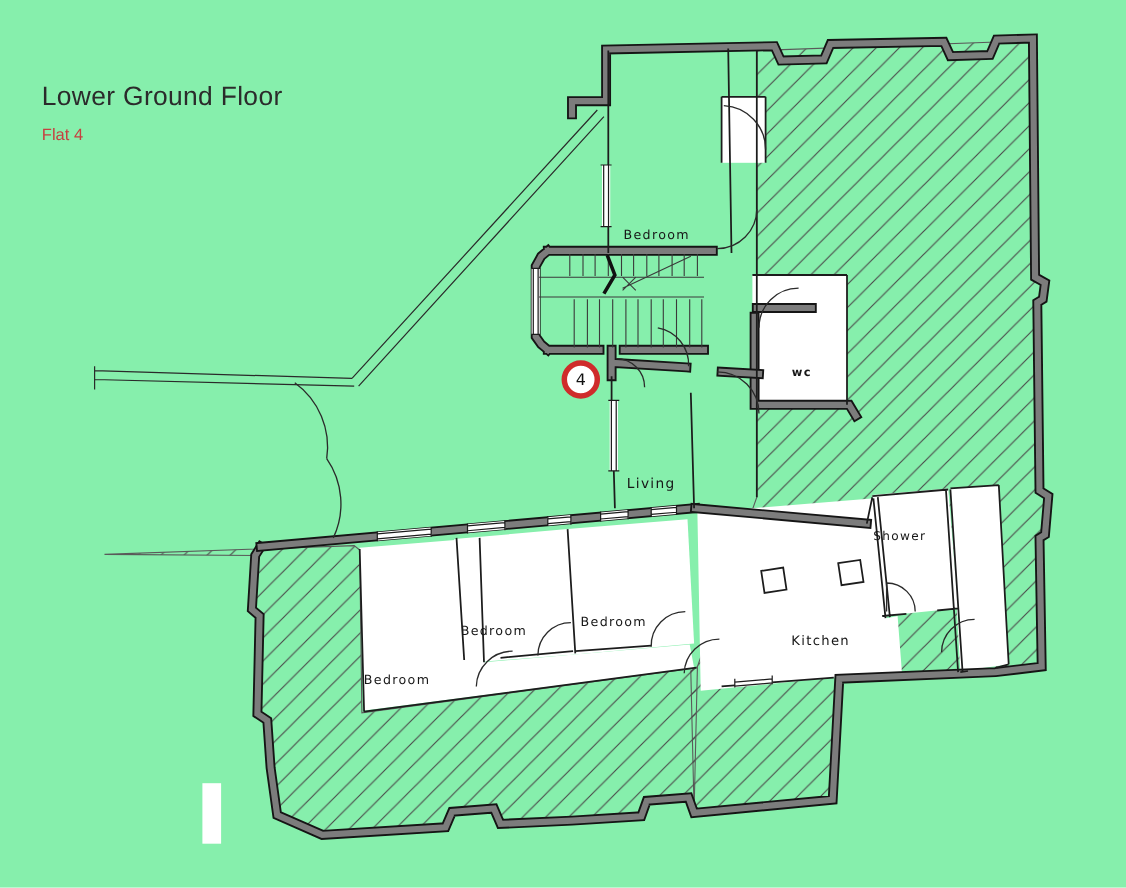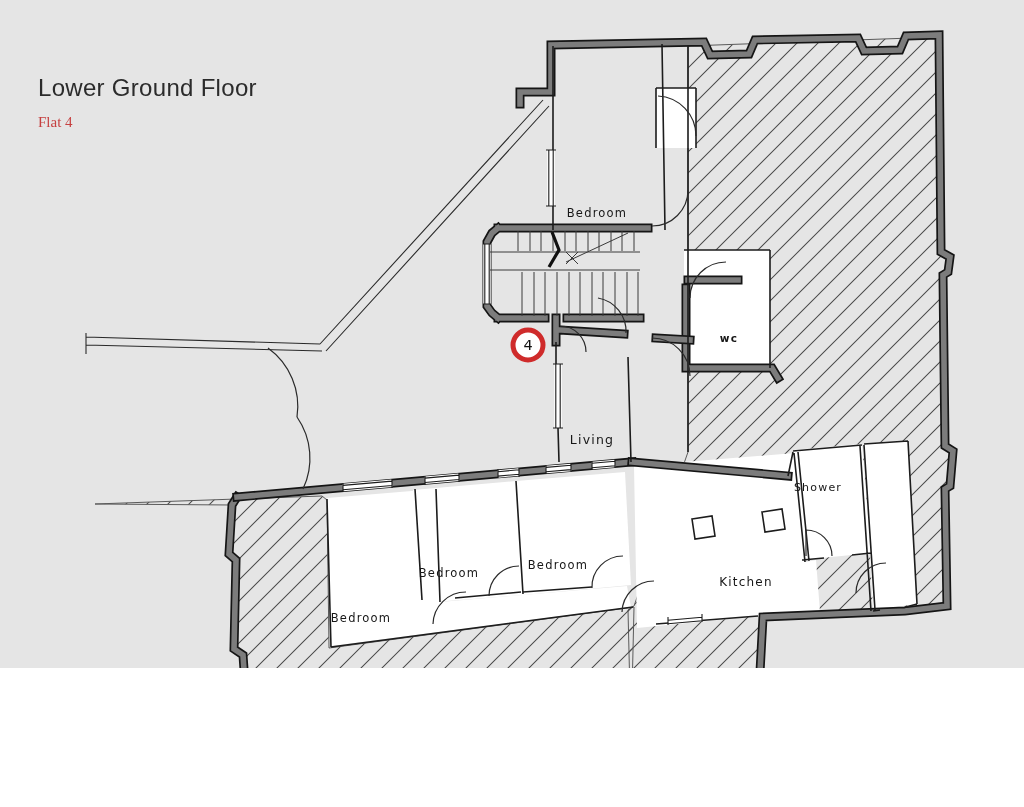--- a/index.html
+++ b/index.html
@@ -1,19 +1,19 @@
 <!DOCTYPE html>
 <html><head>
 <meta charset="utf-8">
 <style>
   html,body{margin:0;padding:0;background:#ffffff;}
-  .page{position:relative;width:1024px;height:668px;background:#e5e5e5;overflow:hidden;
+  .page{position:relative;width:1024px;height:807px;background:#86efac;overflow:hidden;
         font-family:"Liberation Sans",sans-serif;}
   .hdr-title{position:absolute;left:38px;top:74px;font-size:24px;color:#2b2b2b;letter-spacing:.3px;}
-  .hdr-sub{position:absolute;left:38px;top:114px;font-size:15px;color:#c64040;font-family:Liberation Serif, serif;}
+  .hdr-sub{position:absolute;left:38px;top:114px;font-size:15px;color:#c64040;}
   svg{position:absolute;left:0;top:0;}
   .wb{stroke:#151515;stroke-width:9;fill:none;stroke-linejoin:miter;stroke-linecap:square;}
   .wg{stroke:#7c7c7c;stroke-width:5.6;fill:none;stroke-linejoin:miter;stroke-linecap:square;}
   .tw{stroke:#1c1c1c;stroke-width:1.6;fill:none;}
   .twl{stroke:#2a2a2a;stroke-width:1.1;fill:none;}
   .arc{stroke:#2a2a2a;stroke-width:1.2;fill:none;}
   .hatchpoly{fill:url(#hatch);stroke:#5a5a5a;stroke-width:1;}
   .white{fill:#ffffff;stroke:none;}
   .win{stroke:#1c1c1c;stroke-width:1.1;fill:none;}
   .wwhite{stroke:#ffffff;stroke-width:7.5;fill:none;}

